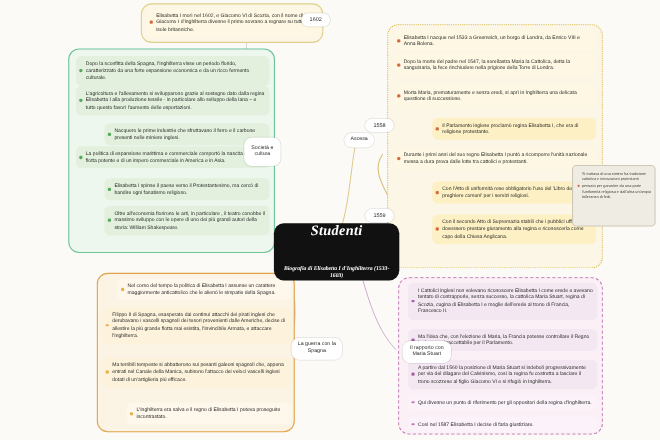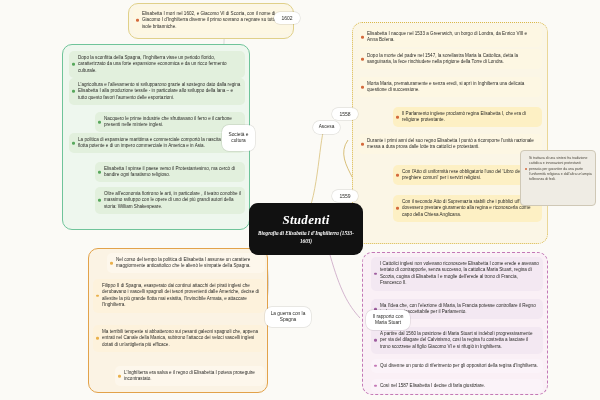--- a/index.html
+++ b/index.html
@@ -68,21 +68,21 @@
   .card.note{
     background:transparent;font-size:3.5px;line-height:1.5;color:#4a463c;
     padding:3px 3px 3px 7px;
   }
   .card.note .bullet{background:#d46a3c;width:2px;height:2px;}
 
   
   #center{
     position:absolute;left:249px;top:203px;width:114px;height:52px;
     background:#111111;border-radius:9px;
-    display:flex;flex-direction:column;align-items:center;justify-content:center;
+    display:flex;flex-direction:column;align-items:center;justify-content:space-between;
     color:#ffffff;text-align:center;
   }
   #center .title{
     font-family:"Liberation Serif", serif;
     font-style:italic;font-weight:bold;font-size:13px;letter-spacing:.3px;
     line-height:1;
   }
   #center .subtitle{
     font-family:"Liberation Serif", serif;
     font-style:italic;font-weight:bold;font-size:5.2px;line-height:1.35;

